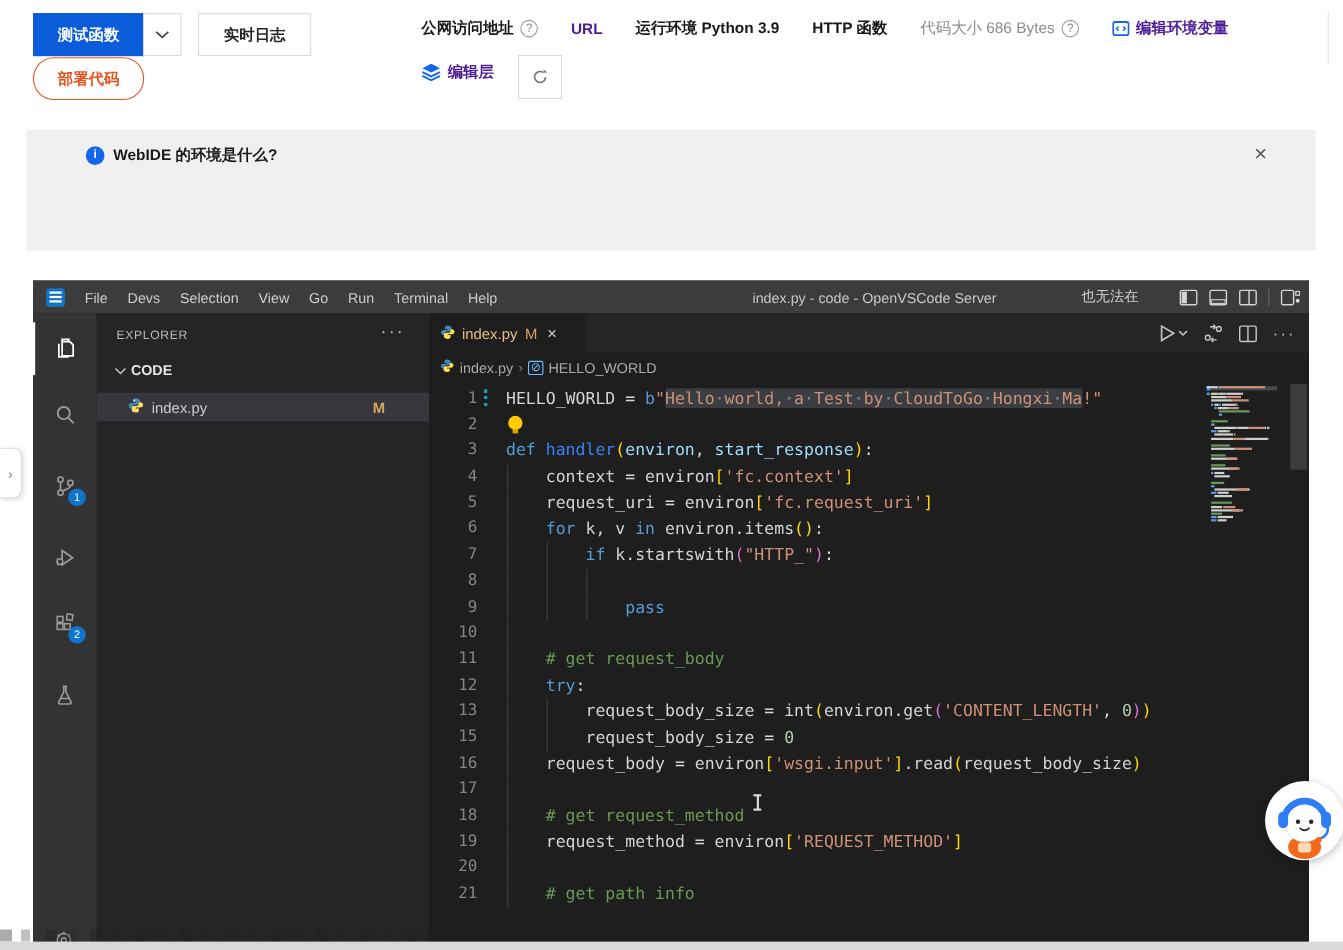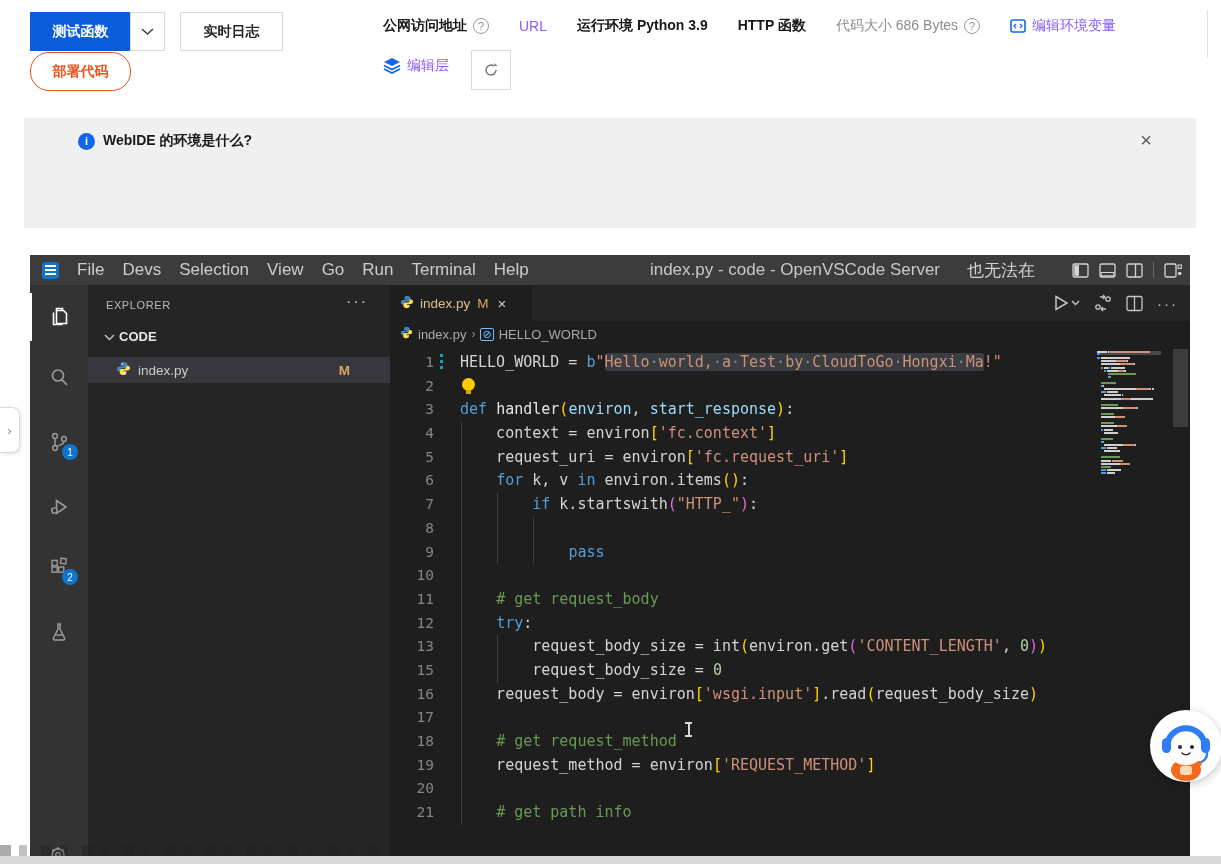--- a/index.html
+++ b/index.html
@@ -14,41 +14,41 @@
   .btn-caret { left:130px; top:12px; width:35px; color:#444; }
   .btn-log { left:180px; top:12px; width:103px; color:#262626; font-weight:600; }
   .btn-deploy { left:30px; top:52px; width:101px; border-color:#e8541e; color:#e8541e; font-weight:600;border-radius:19px; }
 
   .hdr-row { position:absolute; left:383px; display:flex; align-items:center; gap:30px; font-size:14px; color:#181818; white-space:nowrap; }
   .hdr-row1 { top:14px; height:24px; }
   .hdr-row2 { top:52px; height:28px; }
   .hdr-item { display:flex; align-items:center; gap:6px; }
   .b { font-weight:700; }
   .gray { color:#8c8c8c; font-weight:400; }
-  .blue-link { color:#8b5cf6; font-weight:400; cursor:pointer; display:flex; align-items:center; gap:6px; }
+  .blue-link { color:#4c1d95; font-weight:700; cursor:pointer; display:flex; align-items:center; gap:6px; }
   .qicon { width:16px; height:16px; border:1px solid #9b9b9b; color:#8c8c8c; border-radius:50%;
            font-size:11px; display:inline-flex; align-items:center; justify-content:center; font-weight:400; }
   .refresh-box { position:absolute; left:471px; top:50px; width:40px; height:40px; border:1px solid #d9d9d9;
                  display:flex; align-items:center; justify-content:center; cursor:pointer; background:#fff; }
   .hdr-divider { position:absolute; left:1207px; top:10px; width:1px; height:48px; background:#e3e3e3; }
 
   
   .banner { position:absolute; left:24px; top:118px; width:1172px; height:110px; background:#f0f0f0; }
   .banner-title { position:absolute; left:54px; top:14px; display:flex; gap:8px; align-items:center;
                   font-size:14px; font-weight:700; color:#1a1a1a; }
   .info-icon { width:17px; height:17px; border-radius:50%; background:#1366ec; color:#fff; font-size:11px; font-weight:700;
                display:inline-flex; align-items:center; justify-content:center; font-style:normal; }
   .banner-close { position:absolute; right:44px; top:12px; font-size:20px; color:#595959; cursor:pointer; line-height:1; }
   .banner-body { position:absolute; left:78px; top:38px; width:1094px; font-size:14px; color:#383838; line-height:22px; }
   .banner-body a { color:#1366ec; text-decoration:none; cursor:pointer; }
 
   
   .vscode { position:absolute; left:30px; top:255px; width:1160px; height:609px; background:#1e1e1e; color:#ccc; }
   .titlebar { position:absolute; left:0; top:0; width:100%; height:30px; background:#3c3c3c;
-              display:flex; align-items:center; font-size:17px; color:#cccccc; }
+              display:flex; align-items:center; font-size:13px; color:#cccccc; }
   .vs-logo { width:17px; height:17px; margin:0 9px 0 12px; background:#1174c5; border-radius:3px; position:relative; }
   .vs-logo:before { content:""; position:absolute; left:3px; top:3px; width:11px; height:2px; background:#fff;
                     box-shadow:0 4px 0 #fff, 0 8px 0 #fff; }
   .menu-item { padding:0 9px; height:100%; display:flex; align-items:center; cursor:pointer; }
   .win-title { position:absolute; left:600px; width:330px; text-align:center; color:#c8c8c8; }
   .fullscreen { position:absolute; right:155px; color:#d0d0d0; cursor:pointer; }
   .win-icons { position:absolute; right:8px; display:flex; align-items:center; gap:10px; }
   .win-icons svg { cursor:pointer; }
   .win-sep { width:1px; height:16px; background:#6a6a6a; }
 
@@ -93,21 +93,21 @@
 
   .code-area { position:absolute; left:0; top:62px; width:707px; padding-top:4px;
                font-family:"DejaVu Sans Mono","Liberation Mono",monospace; font-size:15px; cursor:text; }
   .code-row { display:flex; height:23.7px; line-height:23.7px; position:relative; white-space:pre; }
   .ln { width:44px; text-align:right; color:#858585; flex:none; font-size:14.5px; }
   .gut { width:26px; flex:none; position:relative; }
   .gut.mod:before { content:""; position:absolute; left:6px; top:3px; width:3px; height:18px;
         background:repeating-linear-gradient(180deg,#17a2b8 0 3px,transparent 3px 6px); }
   .ct { position:relative; flex:1; color:#d4d4d4; }
   .guide { position:absolute; top:0; width:1px; height:100%; background:#404040; }
-  .tok-kw { color:#569cd6; } .tok-fn { color:#e5e5e5; } .tok-param { color:#9cdcfe; }
+  .tok-kw { color:#569cd6; } .tok-fn { color:#3b82f6; } .tok-param { color:#9cdcfe; }
   .tok-str { color:#ce9178; } .tok-cm { color:#6a9955; } .tok-num { color:#b5cea8; }
   .tok-b1 { color:#ffd700; } .tok-b2 { color:#da70d6; } .tok-plain { color:#d4d4d4; }
   .tok-sel { background:#3a3d41; border-radius:2px; }
   .ws { color:#8c8c8c; }
   .bulb { position:absolute; left:72px; top:3px; width:13px; height:13px; background:#ffcc00; border-radius:50%; }
   .bulb:after { content:""; position:absolute; left:4px; top:12px; width:5px; height:4px; background:#d7a600; }
 
   .minimap { position:absolute; left:707px; top:62px; width:73px; height:500px; }
   .mm-row { position:absolute; height:2px; }
   .mm-selbg { position:absolute; left:0; top:4px; width:64px; height:4px; background:#45484c; }

